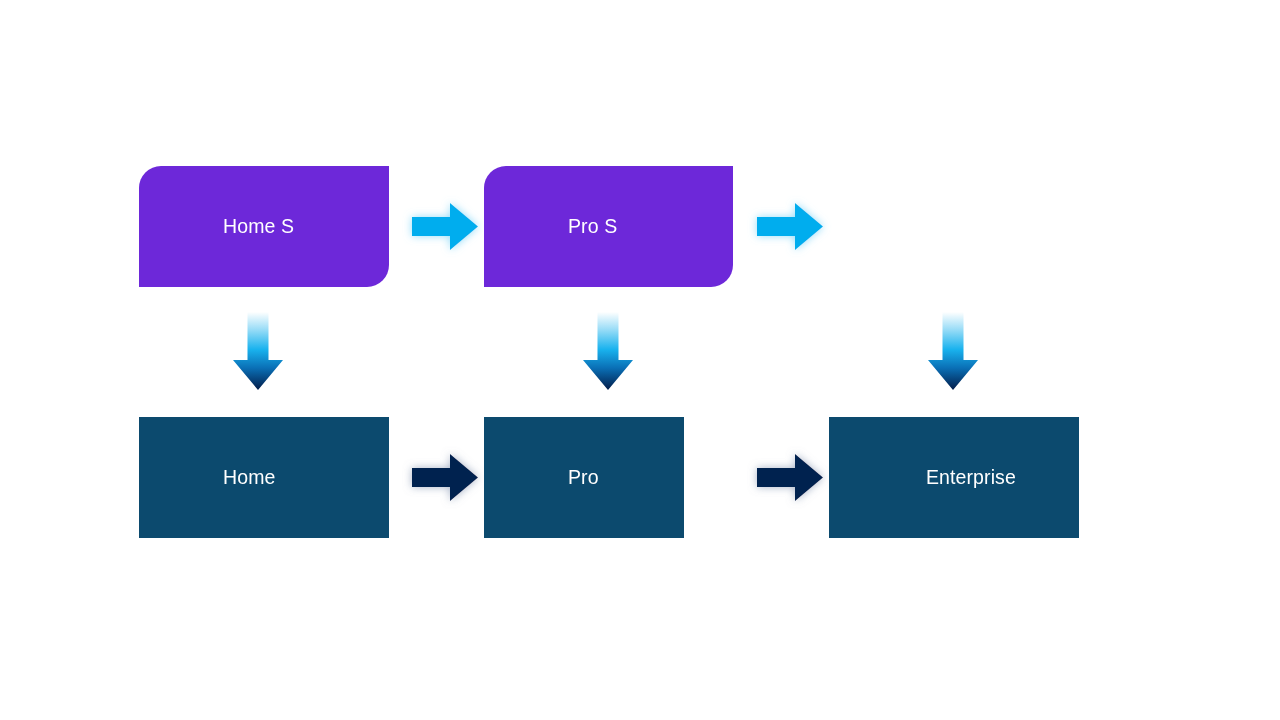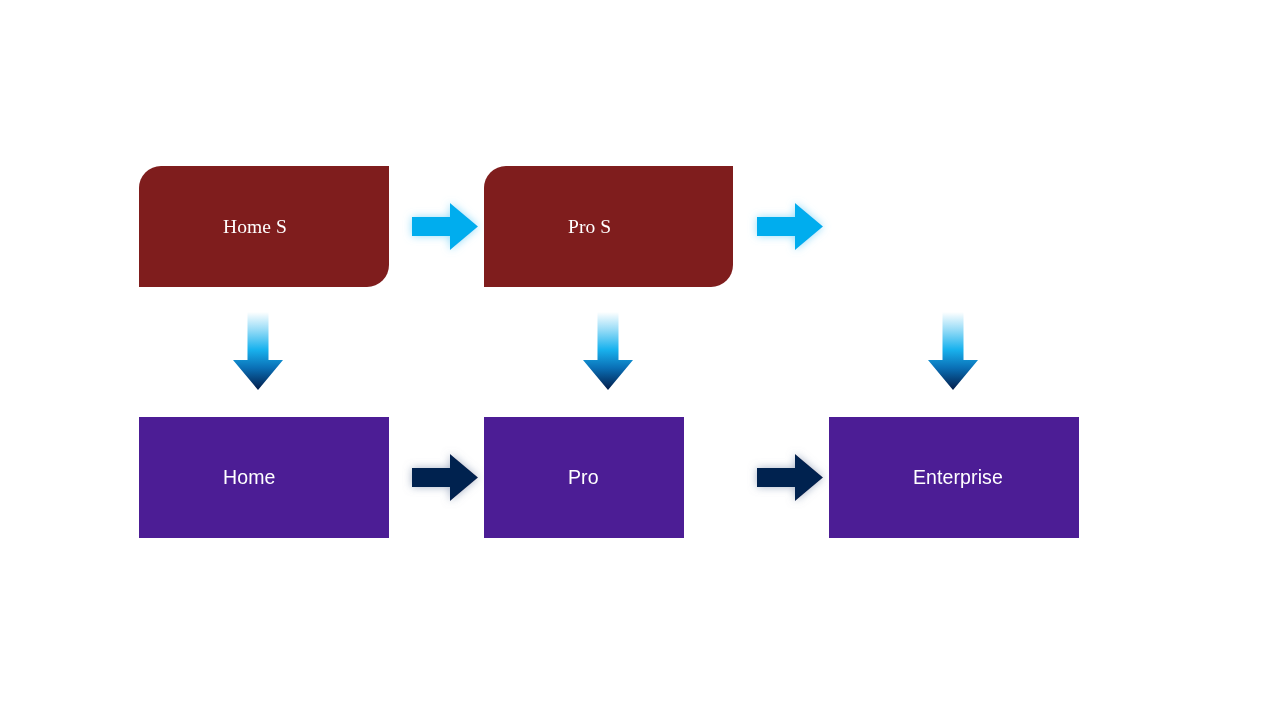--- a/index.html
+++ b/index.html
@@ -36,31 +36,30 @@
     color: #ffffff;
     font-size: 19.5px;
     font-weight: 400;
     letter-spacing: 0.1px;
     white-space: nowrap;
     line-height: 1;
   }
 
   
   .node-top {
-    background: #7f1d1d;
+    background: #6d28d9;
     border-radius: 22px 0 22px 0;
-    font-family: Liberation Serif, serif;
   }
   .node-top .node-label {
     padding-left: 84px;
   }
 
   
   .node-bottom {
-    background: #4c1d95;
+    background: #0c4a6e;
     border-radius: 0;
   }
   .node-bottom .node-label {
     padding-left: 84px;
   }
 
   
   .arrow {
     position: absolute;
     pointer-events: none;
@@ -166,21 +165,21 @@
   </div>
 
   <div class="node node-bottom" style="left:139px; top:417px; width:250px; height:121px;">
     <span class="node-label">Home</span>
   </div>
 
   <div class="node node-bottom" style="left:484px; top:417px; width:200px; height:121px;">
     <span class="node-label">Pro</span>
   </div>
 
-  <div class="node node-bottom" style="left:829px; top:417px; width:250px; height:121px;">
+  <div class="node node-bottom" style="left:829px; top:417px; width:250px; height:121px;padding-left:13px;">
     <span class="node-label">Enterprise</span>
   </div>
 
   <div class="arrow" style="left:404px; top:447px; width:80px; height:61px;">
     <svg width="80" height="61" viewBox="0 0 80 61" xmlns="http://www.w3.org/2000/svg">
       <defs>
         <filter id="glowDark1" x="-60%" y="-60%" width="220%" height="220%">
           <feGaussianBlur in="SourceAlpha" stdDeviation="4.5" result="b"></feGaussianBlur>
           <feFlood flood-color="#8A99B4" flood-opacity="0.75" result="c"></feFlood>
           <feComposite in="c" in2="b" operator="in" result="g"></feComposite>

